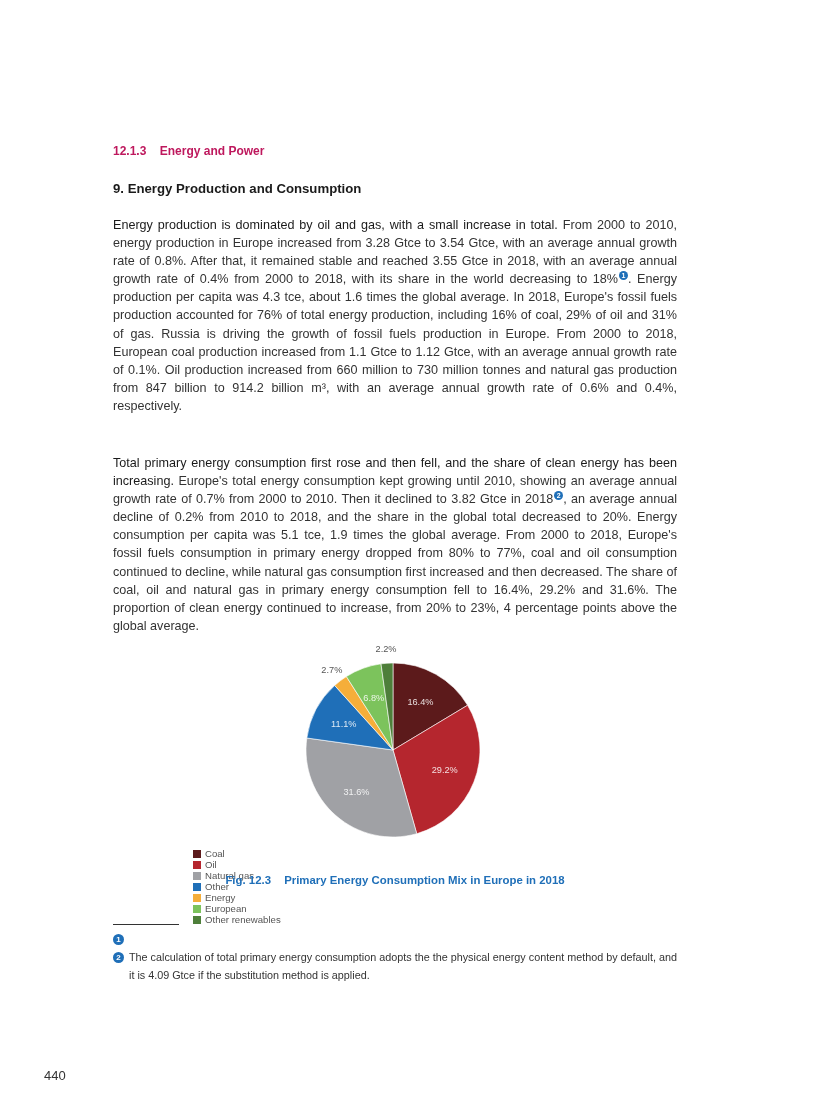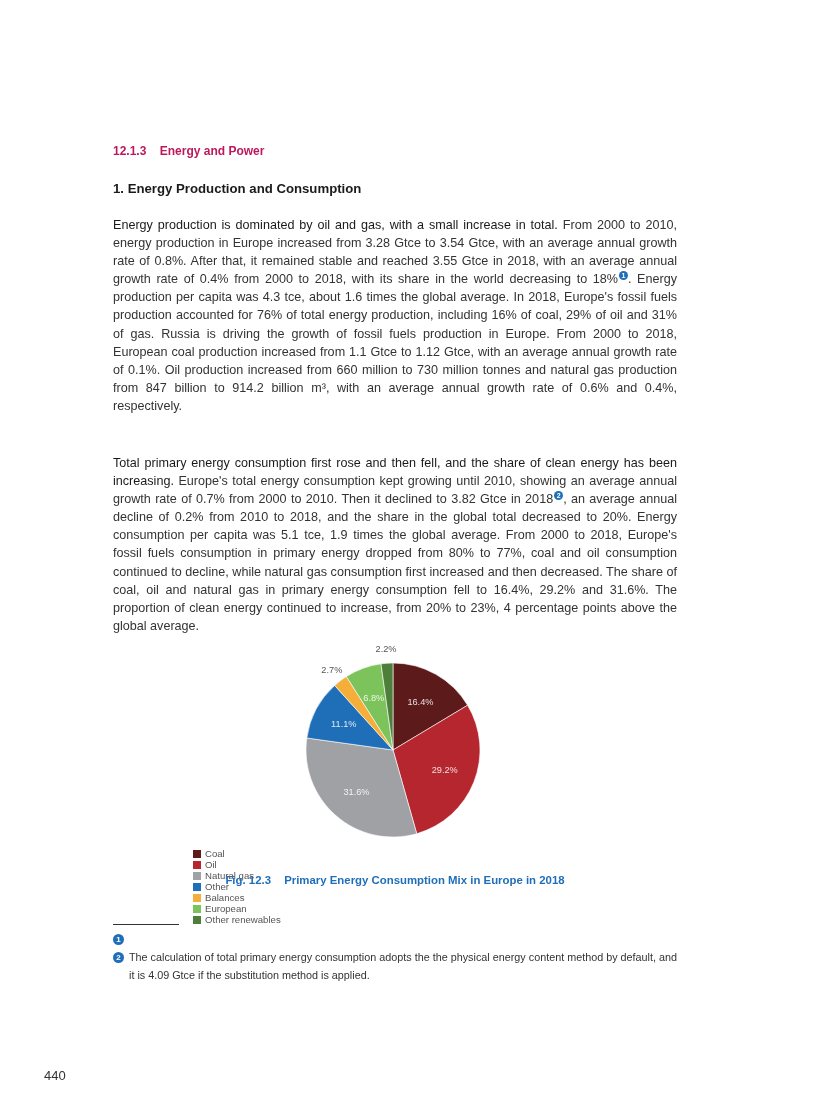--- a/index.html
+++ b/index.html
@@ -33,21 +33,21 @@
     .page-number { position: absolute; left: 44px; top: 1024px; font-size: 13px; color: #333; margin-top: 44px; }
   </style>
 </head>
 <body>
 
 <div class="section-heading">
   <span class="num">12.1.3</span>
   <span>Energy and Power</span>
 </div>
 
-<div class="sub-heading">1. Energy Production and Consumption</div>
+<div class="sub-heading">9. Energy Production and Consumption</div>
 
 <p id="para1" class="para"><span class="lead">Energy production is dominated by oil and gas, with a small increase in total.</span><span> From 2000 to 2010, energy production in Europe increased from 3.28 Gtce to 3.54 Gtce, with an average annual growth rate of 0.8%. After that, it remained stable and reached 3.55 Gtce in 2018, with an average annual growth rate of 0.4% from 2000 to 2018, with its share in the world decreasing to 18%</span><span class="fn-mark">1</span><span>. Energy production per capita was 4.3 tce, about 1.6 times the global average. In 2018, Europe's fossil fuels production accounted for 76% of total energy production, including 16% of coal, 29% of oil and 31% of gas. Russia is driving the growth of fossil fuels production in Europe. From 2000 to 2018, European coal production increased from 1.1 Gtce to 1.12 Gtce, with an average annual growth rate of 0.1%. Oil production increased from 660 million to 730 million tonnes and natural gas production from 847 billion to 914.2 billion m³, with an average annual growth rate of 0.6% and 0.4%, respectively.</span></p>
 
 <p id="para2" class="para"><span class="lead">Total primary energy consumption first rose and then fell, and the share of clean energy has been increasing.</span><span> Europe's total energy consumption kept growing until 2010, showing an average annual growth rate of 0.7% from 2000 to 2010. Then it declined to 3.82 Gtce in 2018</span><span class="fn-mark">2</span><span>, an average annual decline of 0.2% from 2010 to 2018, and the share in the global total decreased to 20%. Energy consumption per capita was 5.1 tce, 1.9 times the global average. From 2000 to 2018, Europe's fossil fuels consumption in primary energy dropped from 80% to 77%, coal and oil consumption continued to decline, while natural gas consumption first increased and then decreased. The share of coal, oil and natural gas in primary energy consumption fell to 16.4%, 29.2% and 31.6%. The proportion of clean energy continued to increase, from 20% to 23%, 4 percentage points above the global average.</span></p>
 
 <svg class="chart" width="816" height="210" viewBox="0 640 816 210" xmlns="http://www.w3.org/2000/svg">
   <g id="pie-slices">
       <path d="M393,750 L393,663 A87,87 0 0 1 467.60481908884776,705.2437605610089 Z" fill="#5c1a1b" stroke="#ffffff" stroke-width="0.6"></path>
       <path d="M393,750 L467.60481908884776,705.2437605610089 A87,87 0 0 1 416.74681839000726,833.6964074279895 Z" fill="#b5262e" stroke="#ffffff" stroke-width="0.6"></path>
       <path d="M393,750 L416.74681839000726,833.6964074279895 A87,87 0 0 1 306.82985596439136,738.0122447104364 Z" fill="#a0a1a5" stroke="#ffffff" stroke-width="0.6"></path>
@@ -79,21 +79,21 @@
     <span class="legend-item">
       <span class="legend-swatch" style="background: rgb(160, 161, 165);"></span>
       <span>Natural gas</span>
     </span>
     <span class="legend-item">
       <span class="legend-swatch" style="background: rgb(31, 111, 184);"></span>
       <span>Other</span>
     </span>
     <span class="legend-item">
       <span class="legend-swatch" style="background: rgb(245, 174, 58);"></span>
-      <span>Balances</span>
+      <span>Energy</span>
     </span>
     <span class="legend-item">
       <span class="legend-swatch" style="background: rgb(124, 195, 92);"></span>
       <span>European</span>
     </span>
     <span class="legend-item">
       <span class="legend-swatch" style="background: rgb(78, 127, 58);"></span>
       <span>Other renewables</span>
     </span>
   </div>

